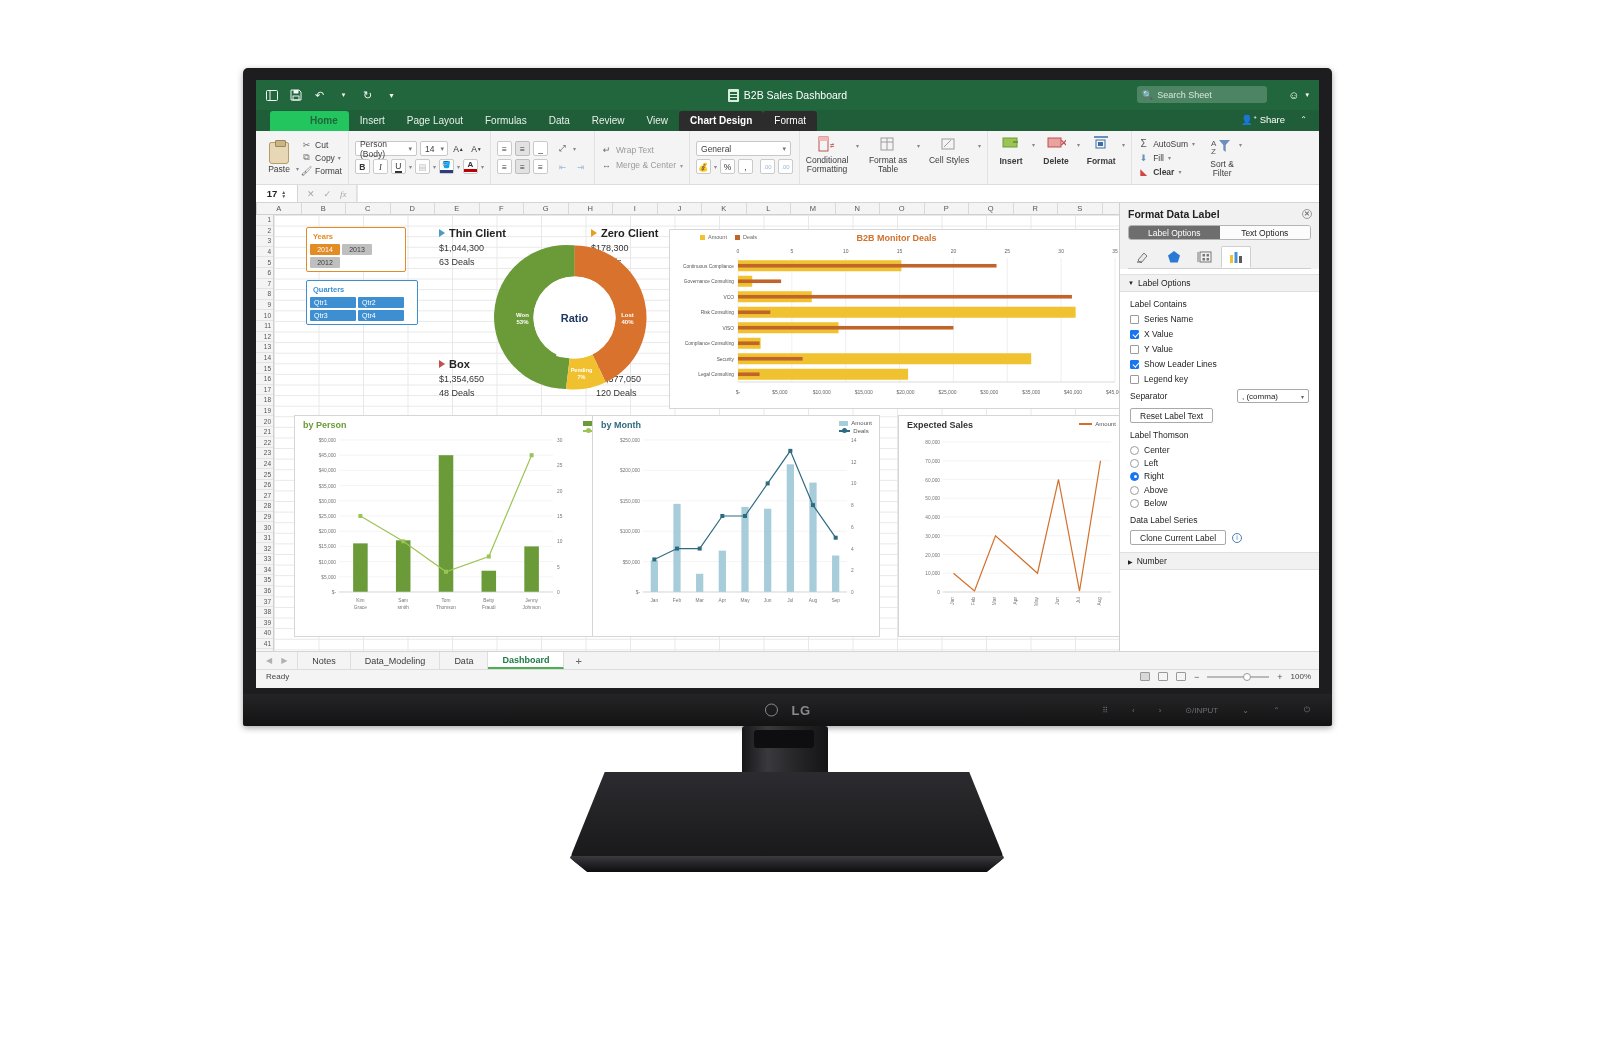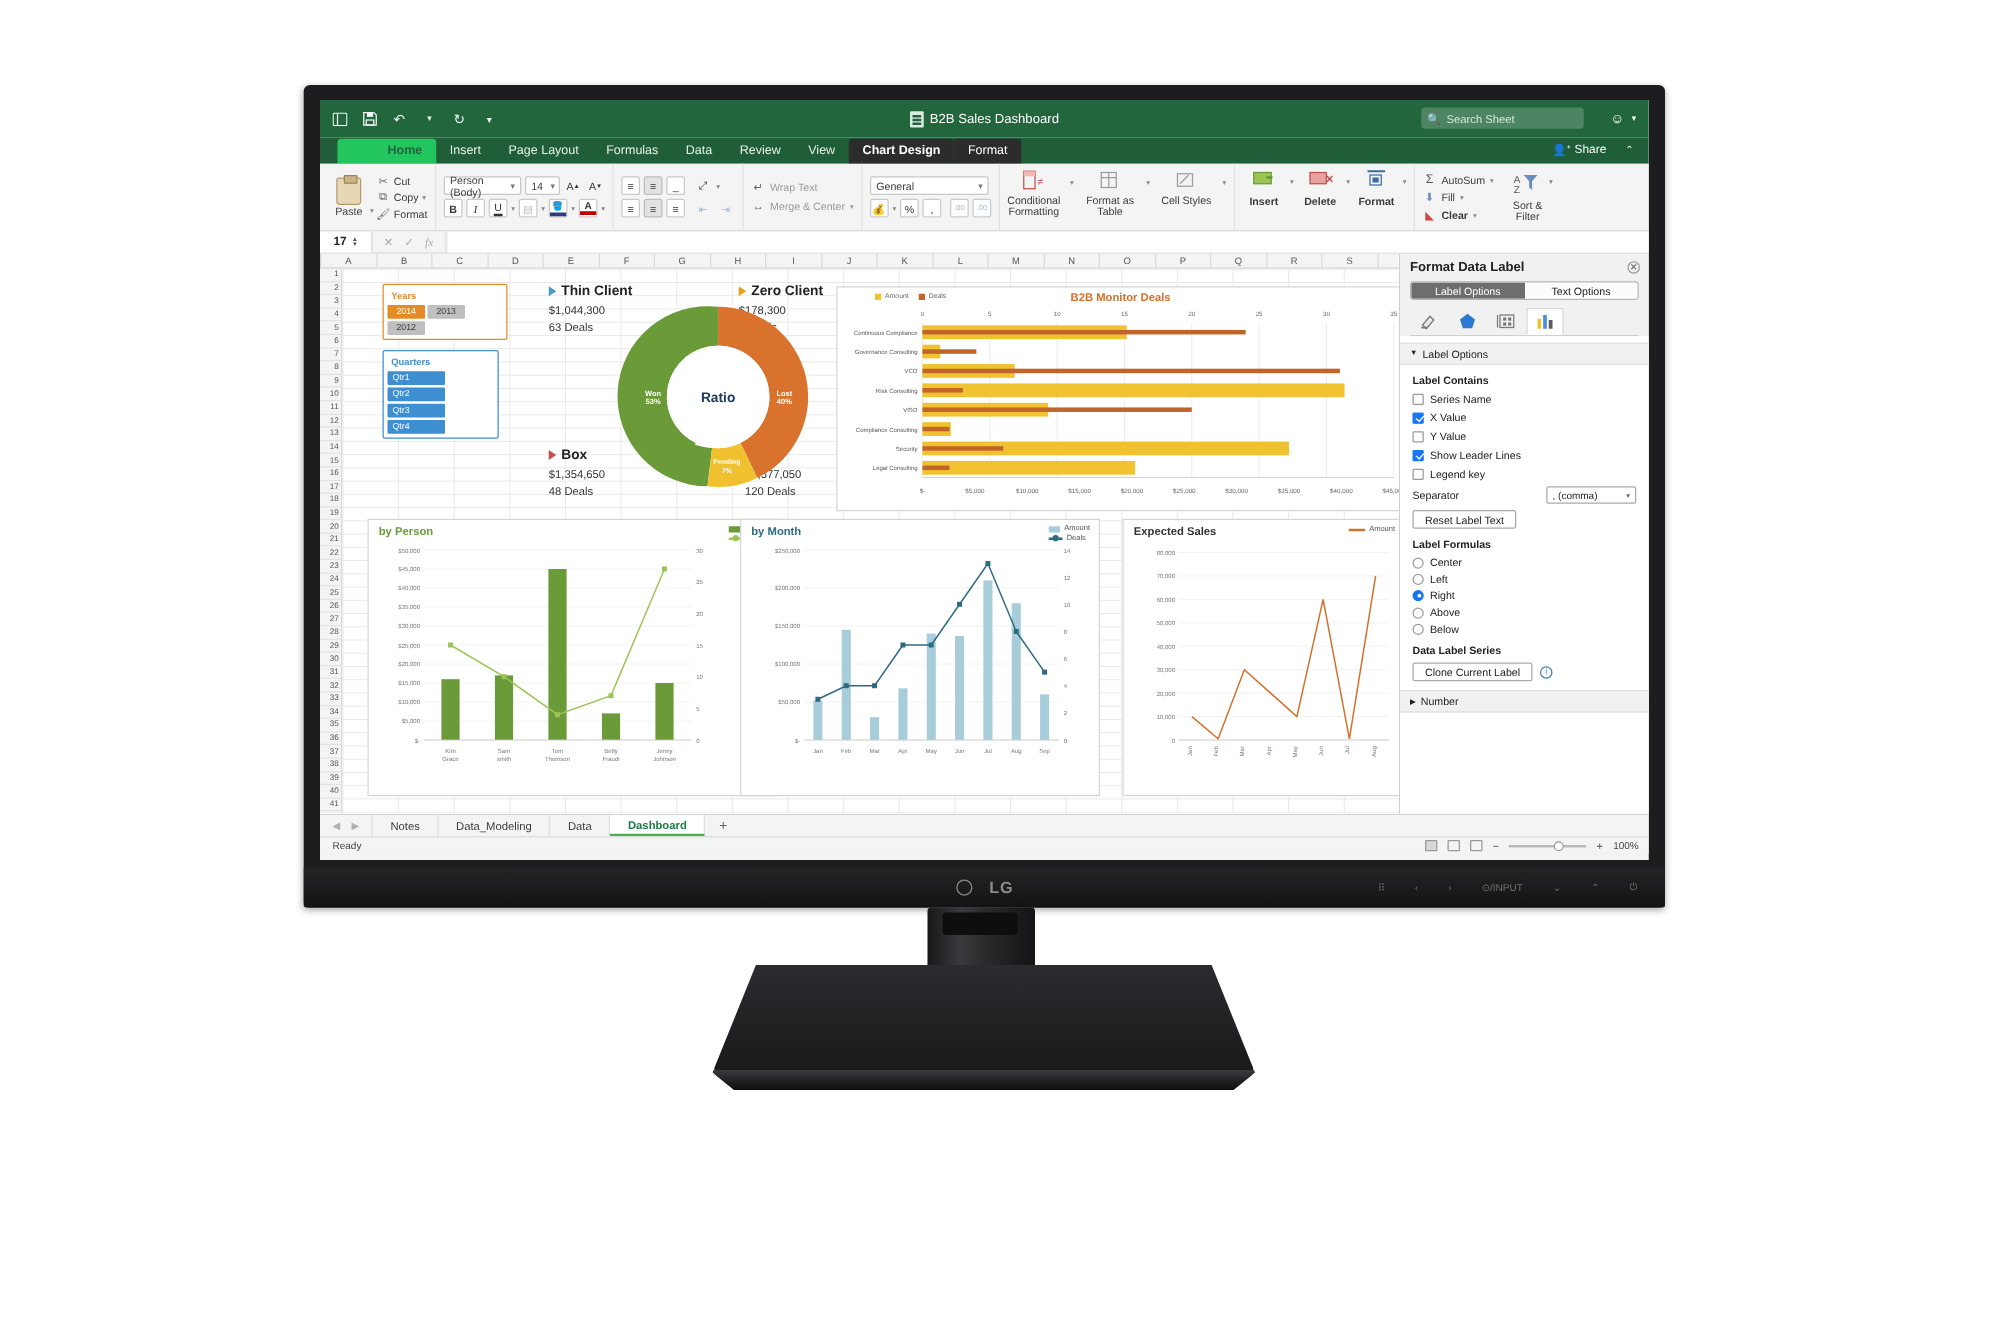--- a/index.html
+++ b/index.html
@@ -192,21 +192,21 @@
   .panel-close { position:absolute; right:7px; top:6px; width:10px; height:10px; border-radius:50%; border:1px solid #9a9a9a; color:#777; font-size:7px; display:flex; align-items:center; justify-content:center; }
   .ptabs { display:flex; margin:0 8px; border:1px solid #b4b4b4; border-radius:3px; overflow:hidden; height:15px; }
   .ptab { flex:1; display:flex; align-items:center; justify-content:center; font-size:8.5px; background:#fcfcfc; }
   .ptab.active { background:#6e6e6e; color:#fff; }
   .picons { display:flex; gap:1px; margin:6px 8px 0; border-bottom:1px solid #cfcfcf; }
   .picon { width:30px; height:22px; display:flex; align-items:center; justify-content:center; }
   .picon.active { background:#fff; border:1px solid #cfcfcf; border-bottom-color:#fff; border-radius:2px 2px 0 0; }
   .psec { background:#fff; flex:1; padding:5px 0 0; }
   .psec-hdr { font-size:8.5px; padding:3px 8px; display:flex; align-items:center; gap:4px; background:#f1f1f1; border-top:1px solid #e0e0e0; border-bottom:1px solid #e0e0e0; }
   .pbody { padding:7px 10px; }
-  .plabel { font-weight:bold; font-size:8.5px; margin-bottom:5px; }
+  .plabel { font-weight:normal; font-size:8.5px; margin-bottom:5px; }
   .prow { display:flex; align-items:center; gap:5px; margin-bottom:5px; font-size:8.5px; }
   .chk { width:9px; height:9px; border:1px solid #9b9b9b; border-radius:1px; background:#fff; flex:none; }
   .chk.on { background:#1976f2; border-color:#1976f2; position:relative; }
   .chk.on:after{content:"";position:absolute;left:2.6px;top:.3px;width:2.5px;height:5px;border:solid #fff;border-width:0 1.4px 1.4px 0;transform:rotate(42deg);}
   .rad { width:9px; height:9px; border:1px solid #9b9b9b; border-radius:50%; background:#fff; flex:none; }
   .rad.on { background:#1976f2; border-color:#1976f2; position:relative; }
   .rad.on:after{content:"";position:absolute;left:2.5px;top:2.5px;width:3px;height:3px;border-radius:50%;background:#fff;}
   .sel { margin-left:auto; width:72px; height:14px; background:#fff; border:1px solid #a9a9a9; border-radius:2px; display:flex; align-items:center; padding:0 4px; font-size:8px; }
   .sel .caret { margin-left:auto; font-size:6px; color:#666; }
   .pbtn { border:1px solid #a9a9a9; background:#fff; border-radius:2px; height:15px; display:inline-flex; align-items:center; justify-content:center; padding:0 9px; font-size:8.5px; }
@@ -595,21 +595,21 @@
 
             <div class="slicer" style="left:32px; top:12px; width:100px; border-color:#e38c25;">
               <div class="slicer-title" style="color:#e38c25;">Years</div>
               <div class="sl-grid">
                 <div class="sl-item" style="width:30px;background:#e38c25;color:#fff;">2014</div>
                 <div class="sl-item" style="width:30px;background:#bfbfbf;color:#3a3a3a;">2013</div>
                 <div class="sl-item" style="width:30px;background:#bfbfbf;color:#3a3a3a;">2012</div>
               </div>
             </div>
 
-            <div class="slicer" style="left:32px; top:65px; width:93px; border-color:#3d8fd1;">
+            <div class="slicer" style="left:32px; top:65px; width:112px; border-color:#3d8fd1;">
               <div class="slicer-title" style="color:#3d8fd1;">Quarters</div>
               <div class="sl-grid">
                 <div class="sl-item" style="width:46px;background:#3d8fd1;color:#fff;text-align:left;padding-left:4px;">Qtr1</div>
                 <div class="sl-item" style="width:46px;background:#3d8fd1;color:#fff;text-align:left;padding-left:4px;">Qtr2</div>
                 <div class="sl-item" style="width:46px;background:#3d8fd1;color:#fff;text-align:left;padding-left:4px;">Qtr3</div>
                 <div class="sl-item" style="width:46px;background:#3d8fd1;color:#fff;text-align:left;padding-left:4px;">Qtr4</div>
               </div>
             </div>
 
 
@@ -995,21 +995,21 @@
               <span class="sel">
                 <span>, (comma)</span>
                 <span class="caret">▾</span>
               </span>
             </div>
 
             <div style="margin-bottom:7px;">
               <span class="pbtn">Reset Label Text</span>
             </div>
 
-            <div class="plabel">Label Formulas</div>
+            <div class="plabel">Label Thomson</div>
             <div class="prow" style="margin-bottom:3px;">
               <span class="rad"></span>
               <span>Center</span>
             </div>
             <div class="prow" style="margin-bottom:3px;">
               <span class="rad"></span>
               <span>Left</span>
             </div>
             <div class="prow" style="margin-bottom:4px;">
               <span class="rad on"></span>

